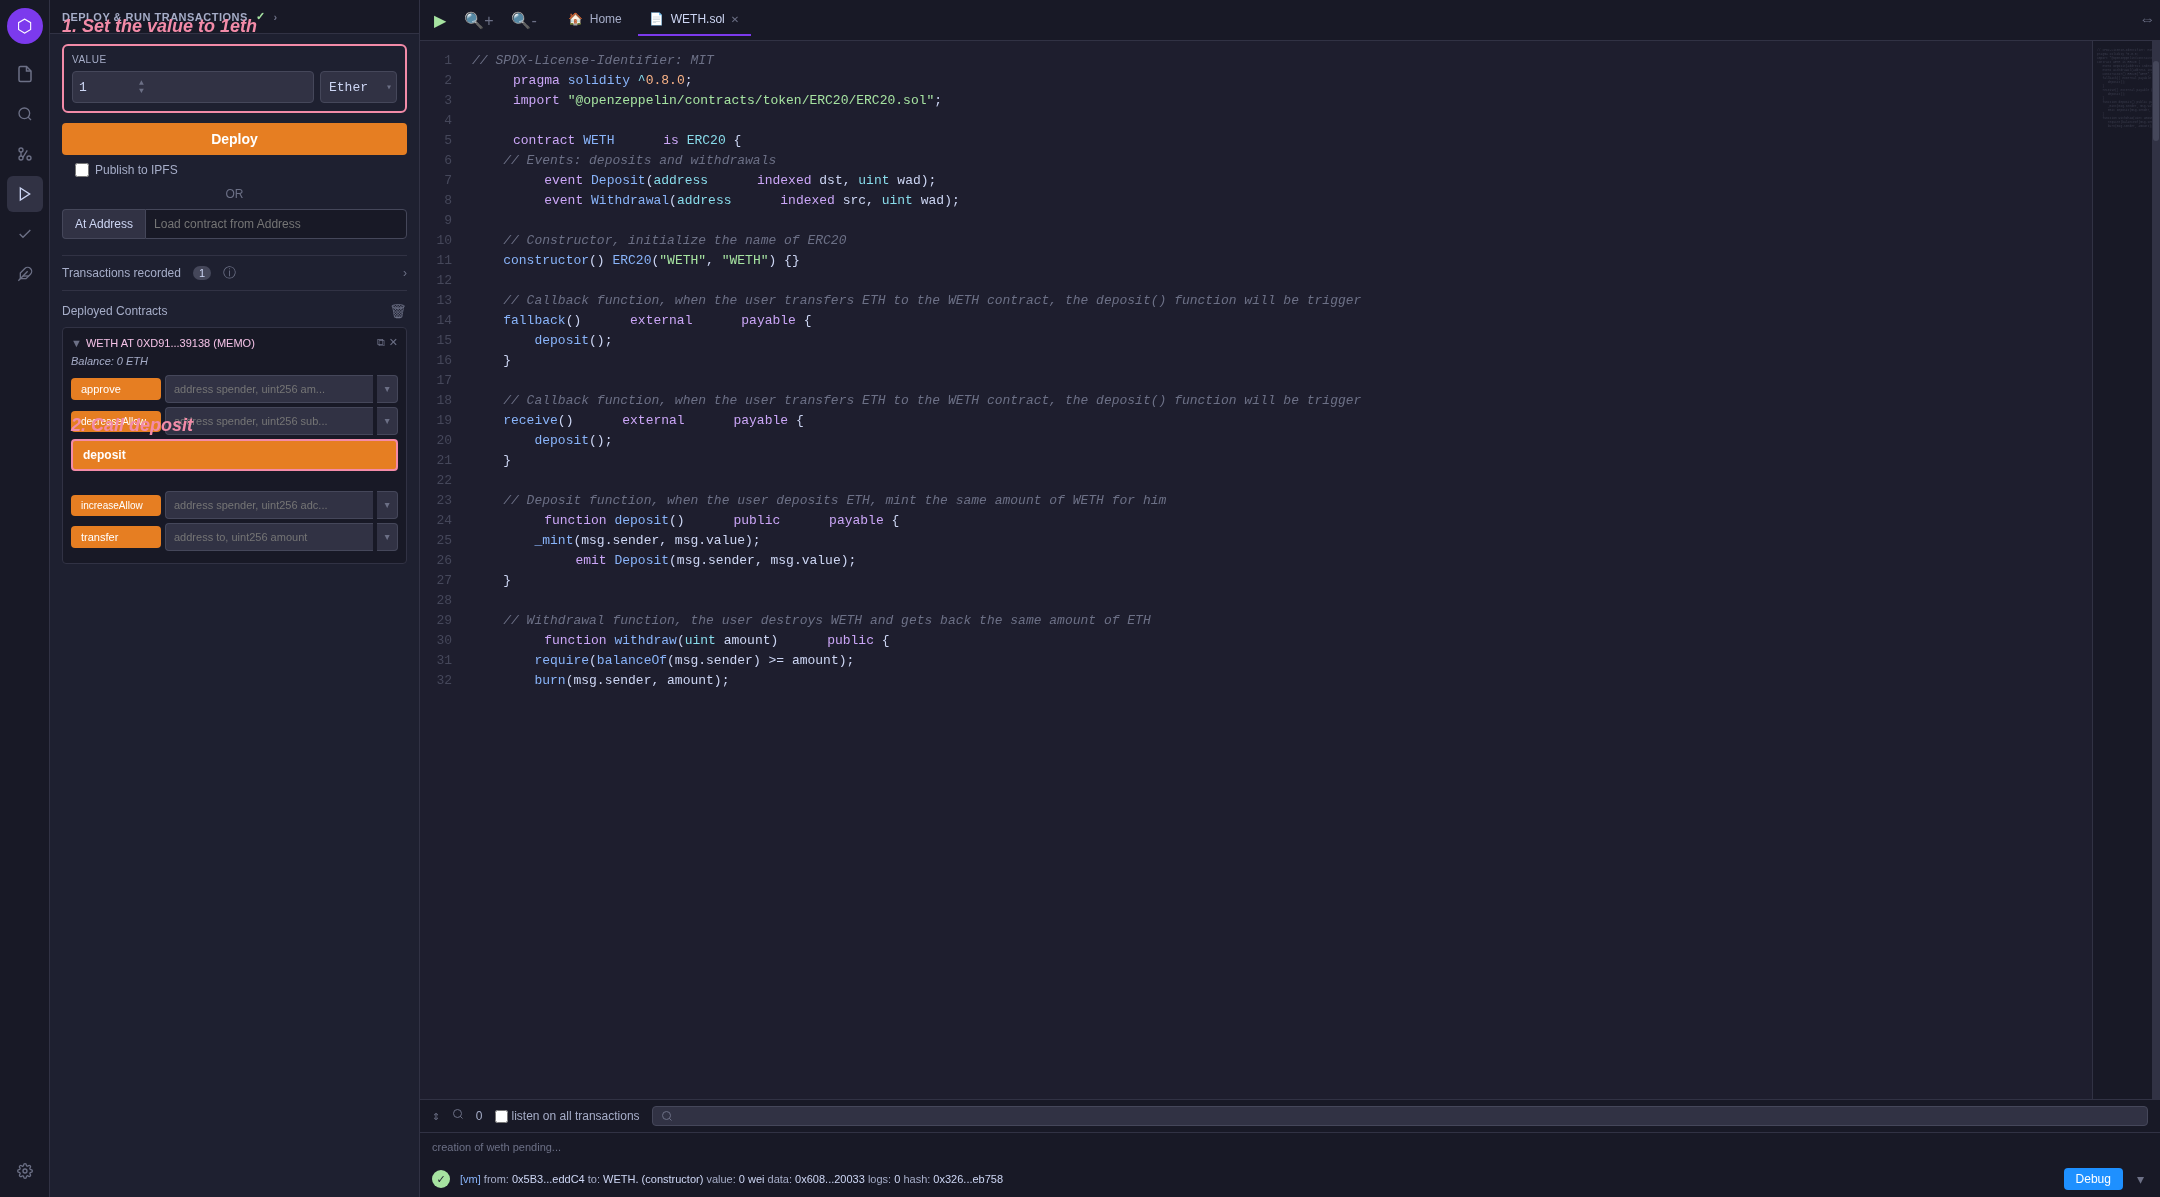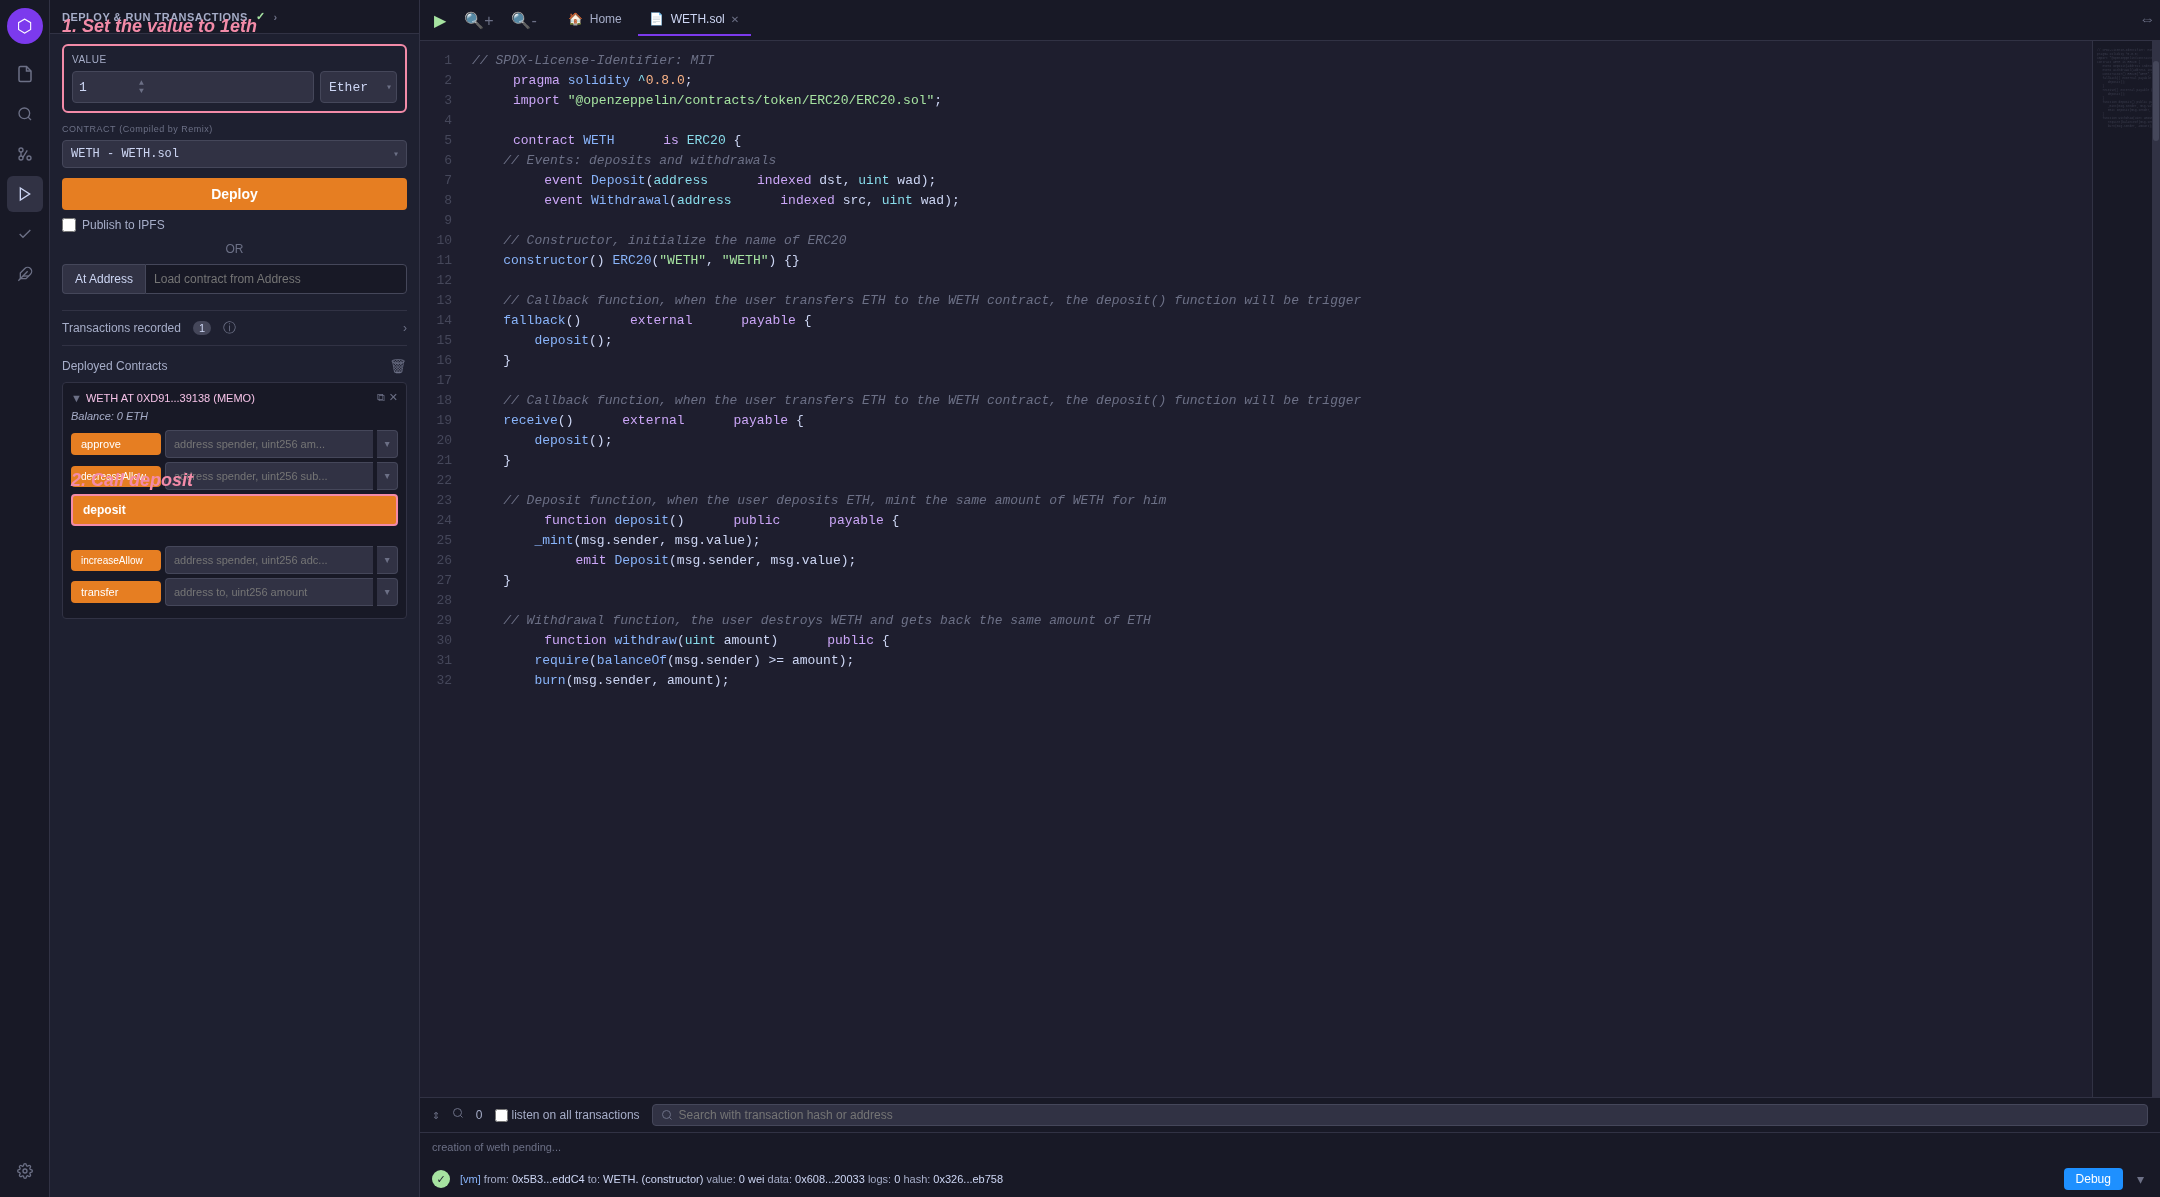--- a/index.html
+++ b/index.html
@@ -215,20 +215,21 @@
     }
 
     .publish-row {
       display: flex;
       align-items: flex-end;
       gap: 6px;
       margin-bottom: 10px;
       font-family: sans-serif;
       font-size: 12px;
       color: #a6adc8;
+      margin-left: 13px;
     }
     .publish-checkbox {
       width: 14px;
       height: 14px;
     }
 
     .or-divider {
       text-align: center;
       color: #6c7086;
       font-family: sans-serif;
@@ -685,31 +686,20 @@
               <option>Gwei</option>
               <option>Finney</option>
               <option selected="">Ether</option>
             </select>
           </div>
         </div>
       </div>
     </div>
 
     
-    <div class="contract-section">
-      <div class="contract-label">
-        <span>CONTRACT</span>
-        <span>(Compiled by Remix)</span>
-      </div>
-      <div class="contract-select-wrap">
-        <select class="contract-select">
-          <option>WETH - WETH.sol</option>
-        </select>
-      </div>
-    </div>
 
     
     <button class="deploy-btn">Deploy</button>
 
     
     <div class="publish-row">
       <input type="checkbox" class="publish-checkbox" style="">
       <span>Publish to IPFS</span>
     </div>
 
@@ -910,21 +900,20 @@
       <span class="count">0</span>
       <div class="listen-checkbox">
         <input type="checkbox" style="">
         <span>listen on all transactions</span>
       </div>
       <div class="search-area">
         <svg width="12" height="12" viewBox="0 0 24 24" fill="none" stroke="#6c7086" stroke-width="2">
             <circle cx="11" cy="11" r="8"></circle>
             <line x1="21" y1="21" x2="16.65" y2="16.65"></line>
           </svg>
-        <input type="text" placeholder="Search with transaction hash or address" style="">
       </div>
     </div>
     <div class="bottom-log">creation of weth pending...</div>
     <div class="tx-row">
       <div class="tx-success">✓</div>
       <span>
         <span style="color:#89b4fa;text-align:right;">[vm]</span>
         <span style="color:#a6adc8;"> from: </span><span style="color:#cdd6f4;">0x5B3...eddC4</span>
         <span style="color:#a6adc8;"> to: </span><span style="color:#cdd6f4;">WETH. (constructor)</span>
         <span style="color:#a6adc8;"> value: </span><span style="color:#cdd6f4;">0 wei</span>

